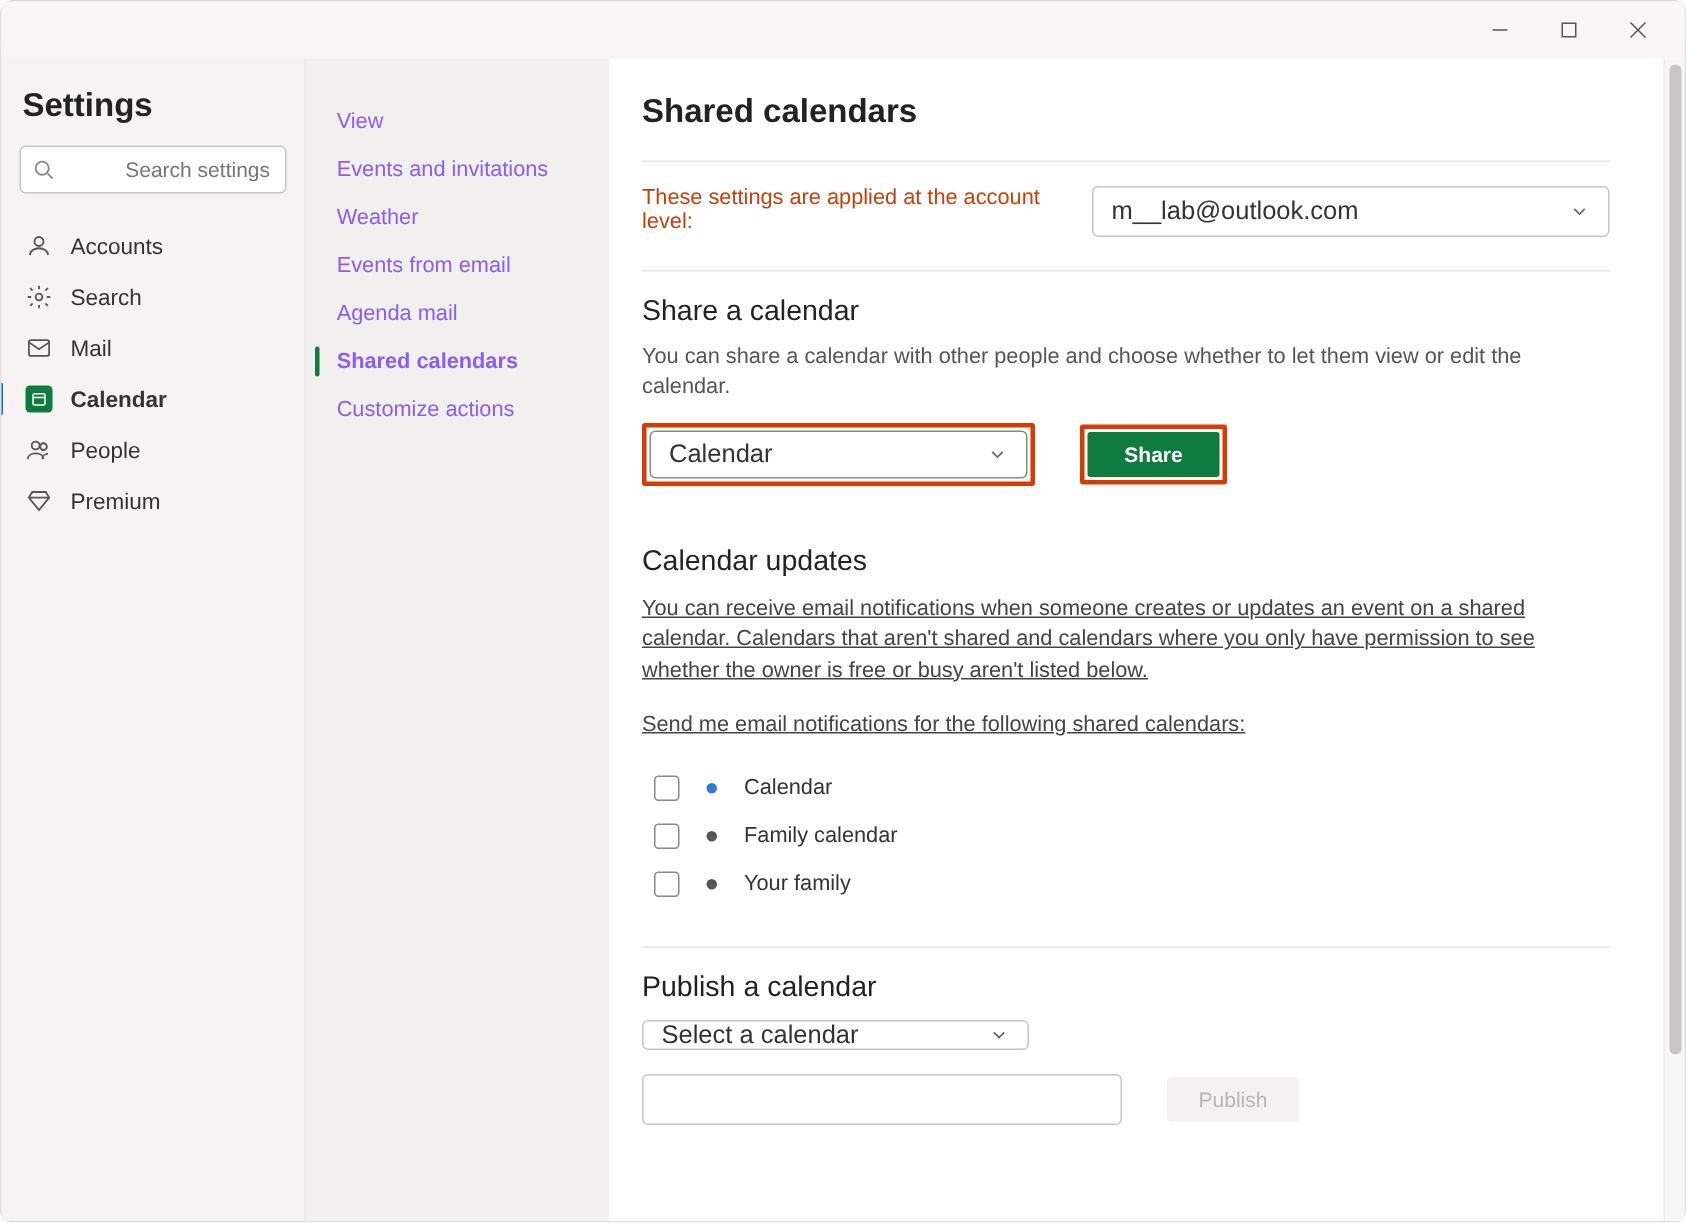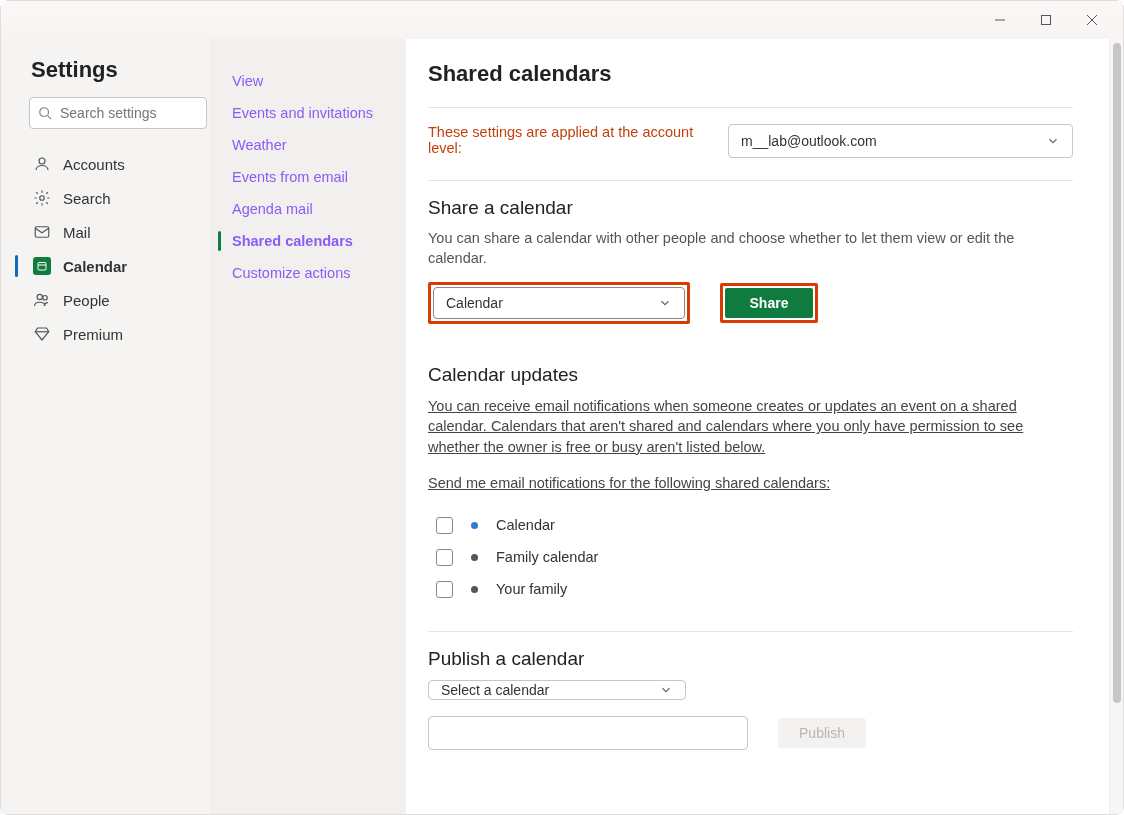--- a/index.html
+++ b/index.html
@@ -3,45 +3,45 @@
 <meta charset="utf-8">
 <style>
   * { box-sizing: border-box; margin: 0; padding: 0; font-family: "Segoe UI", Arial, sans-serif; }
   html, body { width: 1124px; height: 815px; overflow: hidden; background:#fff; }
   .window { width:1124px; height:815px; display:flex; flex-direction:column; border:1px solid #e0dedc; border-radius:8px; background:#faf9f8; position:relative; }
   .titlebar { height:38px; display:flex; justify-content:flex-end; align-items:center; padding-right:8px; background:linear-gradient(#fbf7f6,#f8f4f3); }
   .win-btn { width:46px; height:30px; display:flex; align-items:center; justify-content:center; color:#666; }
   .win-btn svg { width:12px; height:12px; stroke:#555; stroke-width:1; fill:none; }
   .body { flex:1; display:flex; overflow:hidden; }
   
-  .col-settings { width:210px; padding:18px 10px 0 28px; background:#f6f4f2; }
+  .col-settings { width:210px; padding:18px 10px 0 12px; background:#f6f4f2; }
   .settings-title { font-size:22px; font-weight:600; color:#222; margin-bottom:14px; padding-left:2px;}
   .search-wrap { position:relative; margin-bottom:18px; }
-  .search-input { width:178px; height:32px; padding:0 10px 0 30px; border:1px solid #c8c6c4; border-radius:4px; font-size:14px; background:#fff; color:#555;}
+  .search-input { width:178px; height:32px; padding:0 10px 0 30px; border:1px solid #c8c6c4; border-radius:4px; font-size:14px; background:#fff; color:#555;text-align:right;}
   .search-icon { position:absolute; left:9px; top:9px; color:#888;}
   .nav-item { display:flex; align-items:center; gap:12px; height:34px; padding:0 6px 0 4px; font-size:15px; color:#333; border-radius:4px; cursor:pointer; position:relative;}
   .nav-item .ico { width:18px; height:18px; display:flex; align-items:center; justify-content:center; color:#555;}
   .nav-item.active { font-weight:600;}
   .nav-item.active::before { content:""; position:absolute; left:-14px; top:6px; bottom:6px; width:3px; background:#0f6cbd; border-radius:2px;}
   .nav-item.active .ico-cal-box { background:#0f7b3e; border-radius:3px; color:#fff; width:18px; height:18px; display:flex; align-items:center; justify-content:center;}
   
   .col-sub { width:210px; padding:26px 10px 0 14px; background:#f2f0ee; border-left:1px solid #eceae7;}
   .sub-item { height:32px; display:flex; align-items:center; padding:0 6px; font-size:14.5px; color:#8b5cf6; border-radius:4px; cursor:pointer; position:relative;}
   .sub-item.active { font-weight:600;}
   .sub-item.active::before { content:""; position:absolute; left:-8px; top:6px; bottom:6px; width:3px; background:#0f7b3e; border-radius:2px;}
   
   .col-main { flex:1; background:#fff; position:relative; display:flex; }
   .main-scroll { flex:1; padding:22px 36px 20px 22px; overflow-y:auto;}
   .scrollbar-fake { width:14px; background:#f6f6f6; border-left:1px solid #eee; position:relative;}
   .scrollbar-thumb { position:absolute; top:4px; right:2px; width:8px; height:660px; background:#c8c6c4; border-radius:4px;}
   h1.page-title { font-size:22px; font-weight:600; color:#222; margin-bottom:20px;}
   .divider { border:none; border-top:1px solid #e6e4e2; margin:0 0 16px 0;}
   .row-account { display:flex; align-items:flex-start; gap:20px; margin-bottom:22px;}
   .row-account .txt { flex:0 0 280px; font-size:14.5px; color:#c2410c;}
-  .select { height:34px; border:1px solid #c8c6c4; border-radius:4px; background:#fff; display:flex; align-items:center; justify-content:space-between; padding:0 12px; font-size:14px; color:#333; cursor:pointer;}
+  .select { height:34px; border:1px solid #c8c6c4; border-radius:4px; background:#fff; display:flex; align-items:center; justify-content:space-between; padding:0 12px; font-size:17px; color:#333; cursor:pointer;}
   .select.wide { width:345px;}
   .select .chev { color:#666;}
   h2.section { font-size:19px; font-weight:400; color:#222; margin:6px 0 10px 0;}
   .section-desc { font-size:14.5px; color:#555; margin-bottom:14px; line-height:1.35;}
   .share-row { display:flex; align-items:center; gap:30px; margin-bottom:40px;}
   .highlight-sel { border:3px solid #d83b01; border-radius:2px; padding:2px; display:inline-block;}
   .highlight-sel .select { width:252px; height:32px; border-color:#8a8886;}
   .highlight-btn { border:3px solid #d83b01; border-radius:2px; padding:2px; display:inline-block;}
   .share-btn { width:88px; height:30px; background:#0f7b3e; color:#fff; border:none; border-radius:2px; font-size:14px; font-weight:600; cursor:pointer;}
   .para { font-size:14.5px; color:#444; line-height:1.4; margin-bottom:16px;text-decoration:underline;}

